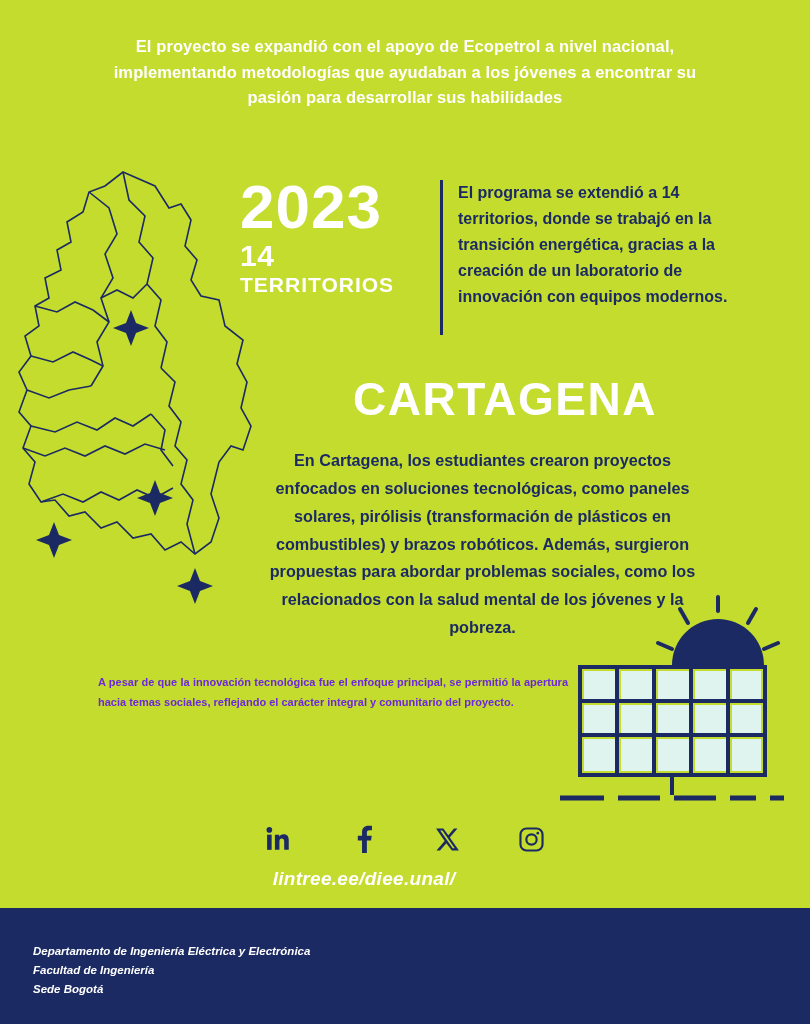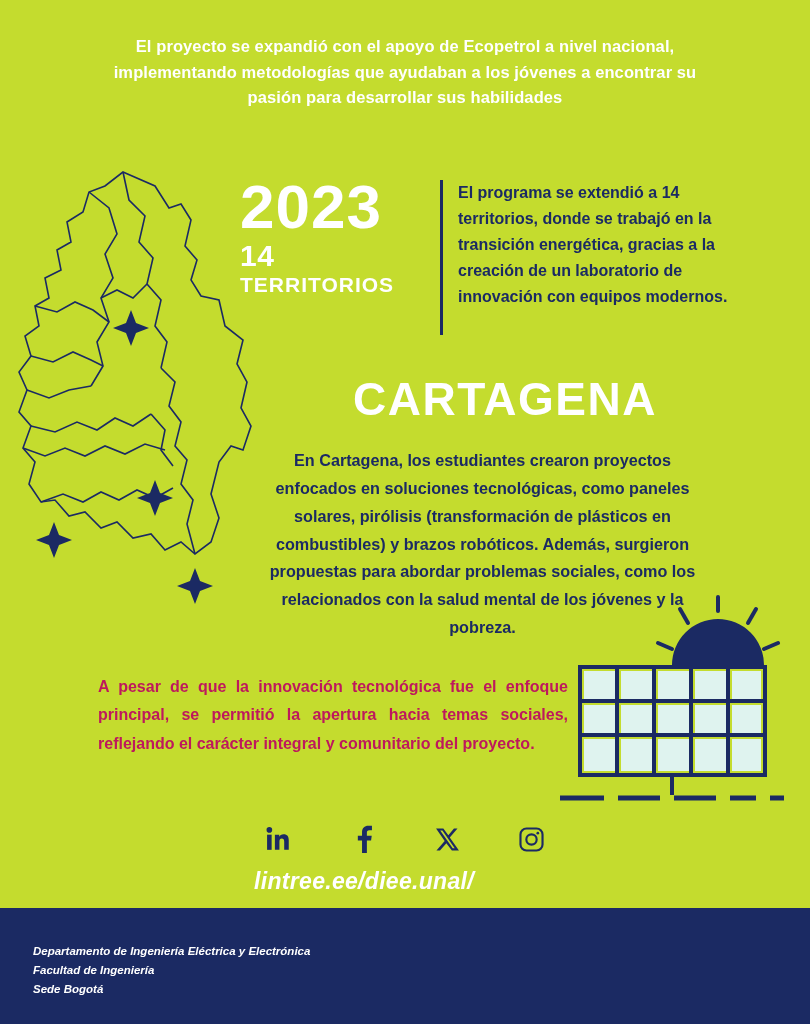--- a/index.html
+++ b/index.html
@@ -109,23 +109,23 @@
     color:#1b2a63;
     font-weight:bold;
     text-align:center;
   }
 
   .closing {
     position:absolute;
     top:673px;
     left:98px;
     width:470px;
-    font-size:16px;
+    font-size:11px;
     line-height:1.78;
-    color:#be185d;
+    color:#6d28d9;
     font-weight:bold;
     text-align:justify;
   }
 
   
   .solar {
     position:absolute;
     top:595px;
     left:560px;
     width:235px;
@@ -154,21 +154,21 @@
   }
   .social-icon svg { display:block; }
 
   .linktree {
     position:absolute;
     top:868px;
     left:0;
     width:728px;
     text-align:center;
     color:#ffffff;
-    font-size:23px;
+    font-size:19px;
     font-style:italic;
     font-weight:bold;
     letter-spacing:.3px;
   }
 
   
   .footer {
     position:absolute;
     left:0;
     bottom:0;

